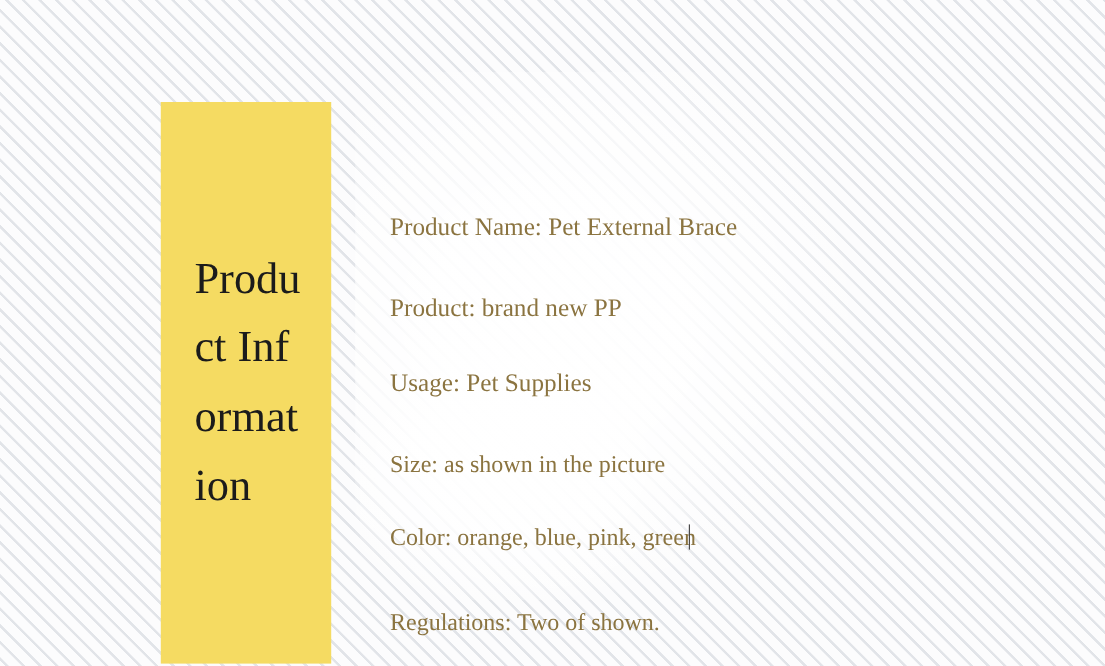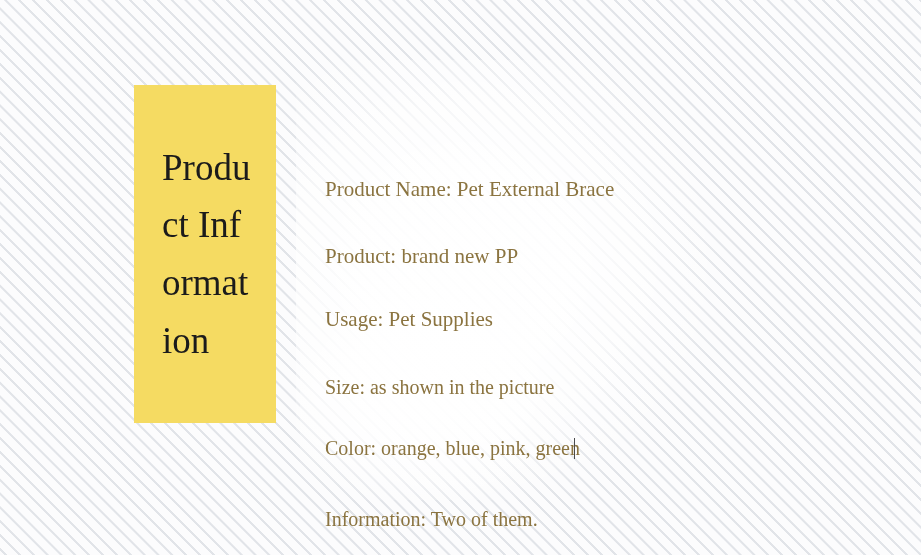--- a/index.html
+++ b/index.html
@@ -71,21 +71,21 @@
     );
     pointer-events: none;
   }
 
   
   #title-card {
     position: absolute;
     left: 134px;
     top: 85px;
     width: 142px;
-    height: 338px;
+    height: 468px;
     background: #f5db62;
     box-sizing: border-box;
     display: flex;
     align-items: center;
     justify-content: center;
   }
   #title-card .title-text {
     width: 92px;
     margin-left: 6px;
     font-size: 37px;
@@ -134,16 +134,16 @@
     <div class="title-text" style="color: rgb(27, 27, 27);">Product Information</div>
   </div>
 
   <div id="body-lines">
 
   <div class="line lg" style="top: 92px; color: rgb(139, 116, 64);"><span>Product Name: Pet External Brace</span></div>
       <div class="line lg" style="top: 159px; color: rgb(139, 116, 64);"><span>Product: brand new PP</span></div>
       <div class="line lg" style="top: 222px; color: rgb(139, 116, 64); text-align: center;"><span>Usage: Pet Supplies</span></div>
       <div class="line sm" style="top: 291px; color: rgb(139, 116, 64);"><span>Size: as shown in the picture</span></div>
       <div class="line sm" style="top: 352px; color: rgb(139, 116, 64);"><span>Color: orange, blue, pink, green</span><span class="caret"></span></div>
-      <div class="line sm" style="top: 423px; color: rgb(139, 116, 64);"><span>Information: Two of them.</span></div>
+      <div class="line sm" style="top: 423px; color: rgb(139, 116, 64);"><span>Regulations: Two of shown.</span></div>
     </div>
 
 </div>
 
 </body></html>

